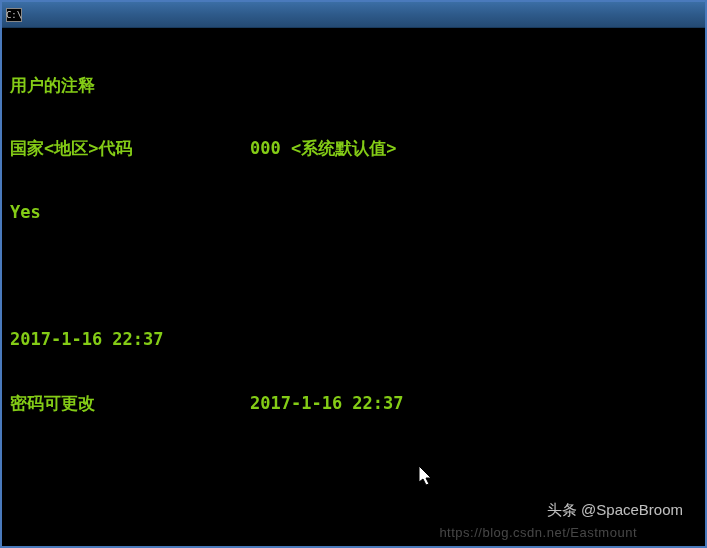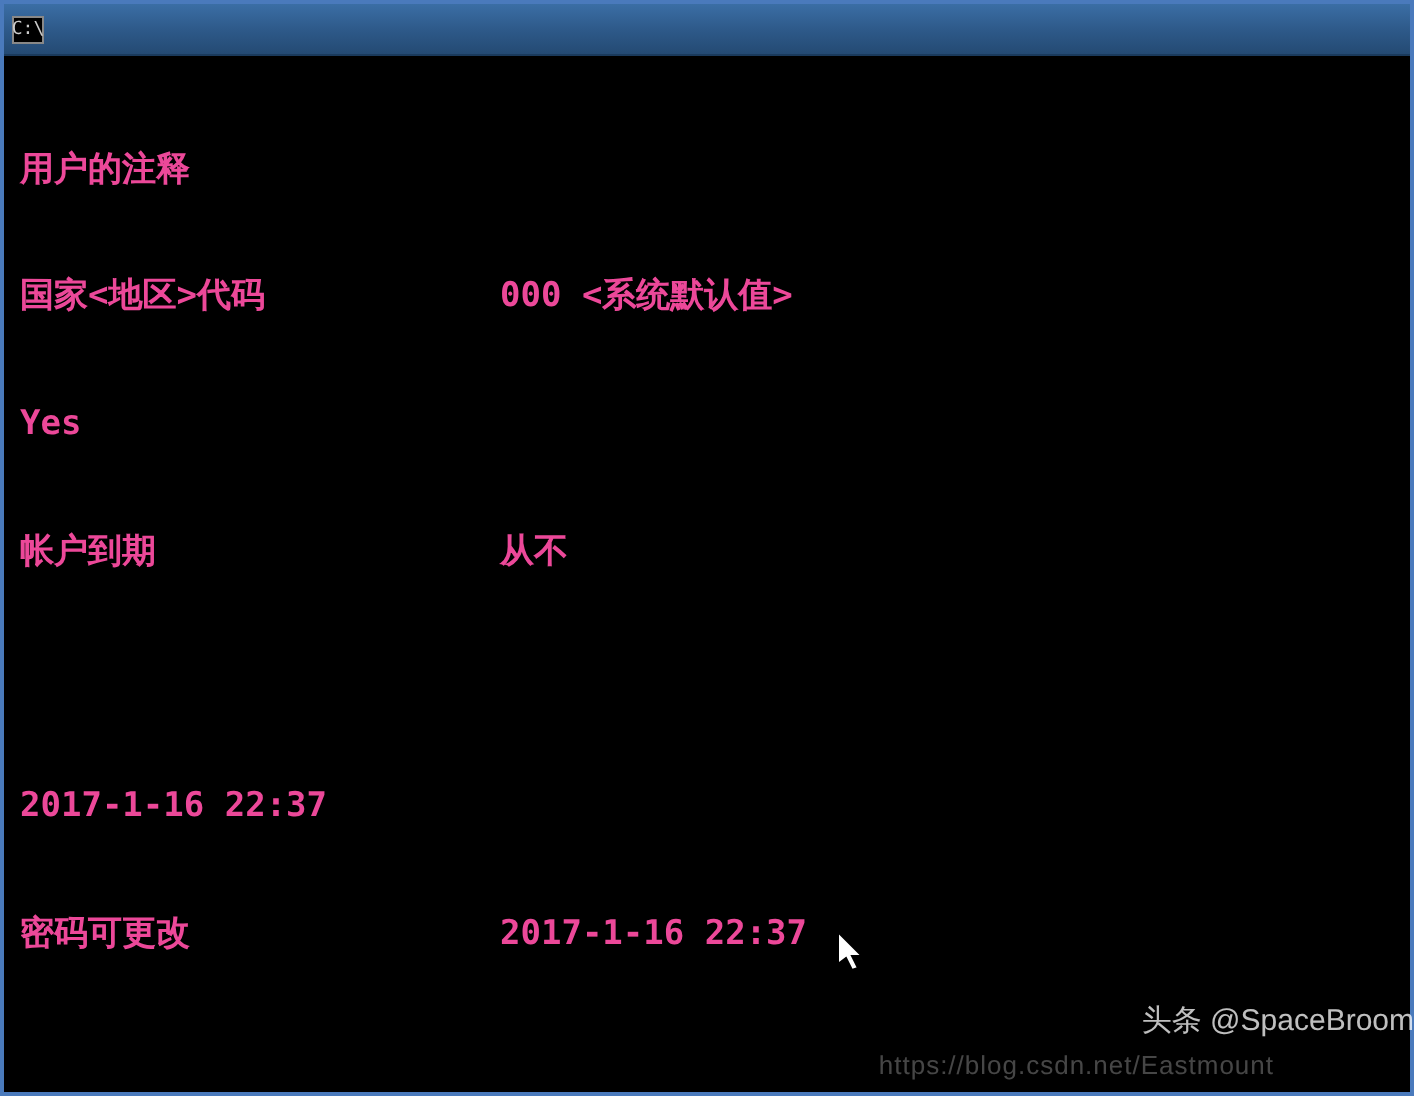--- a/index.html
+++ b/index.html
@@ -40,21 +40,21 @@
       align-items: center;
       justify-content: center;
       font-size: 9px;
       color: #ccc;
       font-family: monospace;
     }
     .terminal {
       flex: 1;
       background: #000;
       padding: 4px 8px;
-      color: #ec4899;
+      color: #84cc16;
       font-size: 17px;
       line-height: 1.25;
       font-weight: bold;
       white-space: pre;
       overflow: hidden;
     }
     .row {
       display: flex;
     }
     .label {
@@ -69,21 +69,21 @@
       position: absolute;
       left: 419px;
       top: 466px;
       width: 16px;
       height: 22px;
       pointer-events: none;
       z-index: 10;
     }
     .watermark1 {
       position: absolute;
-      right: 0;
+      right: 24px;
       bottom: 28px;
       color: rgba(255,255,255,0.75);
       font-size: 15px;
       font-family: Arial, sans-serif;
       z-index: 5;
     }
     .watermark2 {
       position: absolute;
       right: 70px;
       bottom: 8px;
@@ -102,21 +102,20 @@
   <div class="titlebar">
     <div class="titlebar-icon">
       <span>C:\</span>
     </div>
   </div>
 
   <div class="terminal">
     <div class="row"><span class="label">用户的注释</span><span class="value"></span></div>
     <div class="row"><span class="label">国家&lt;地区&gt;代码</span><span class="value">000 &lt;系统默认值&gt;</span></div>
     <div class="row"><span class="value">Yes</span></div>
-    <div class="row"><span class="label">帐户到期</span><span class="value">从不</span></div>
     <div class="blank"></div>
     <div class="row"><span class="value">2017-1-16 22:37</span></div>
     <div class="row"><span class="label">密码可更改</span><span class="value">2017-1-16 22:37</span></div>
     
     
     
     
     
     
     

